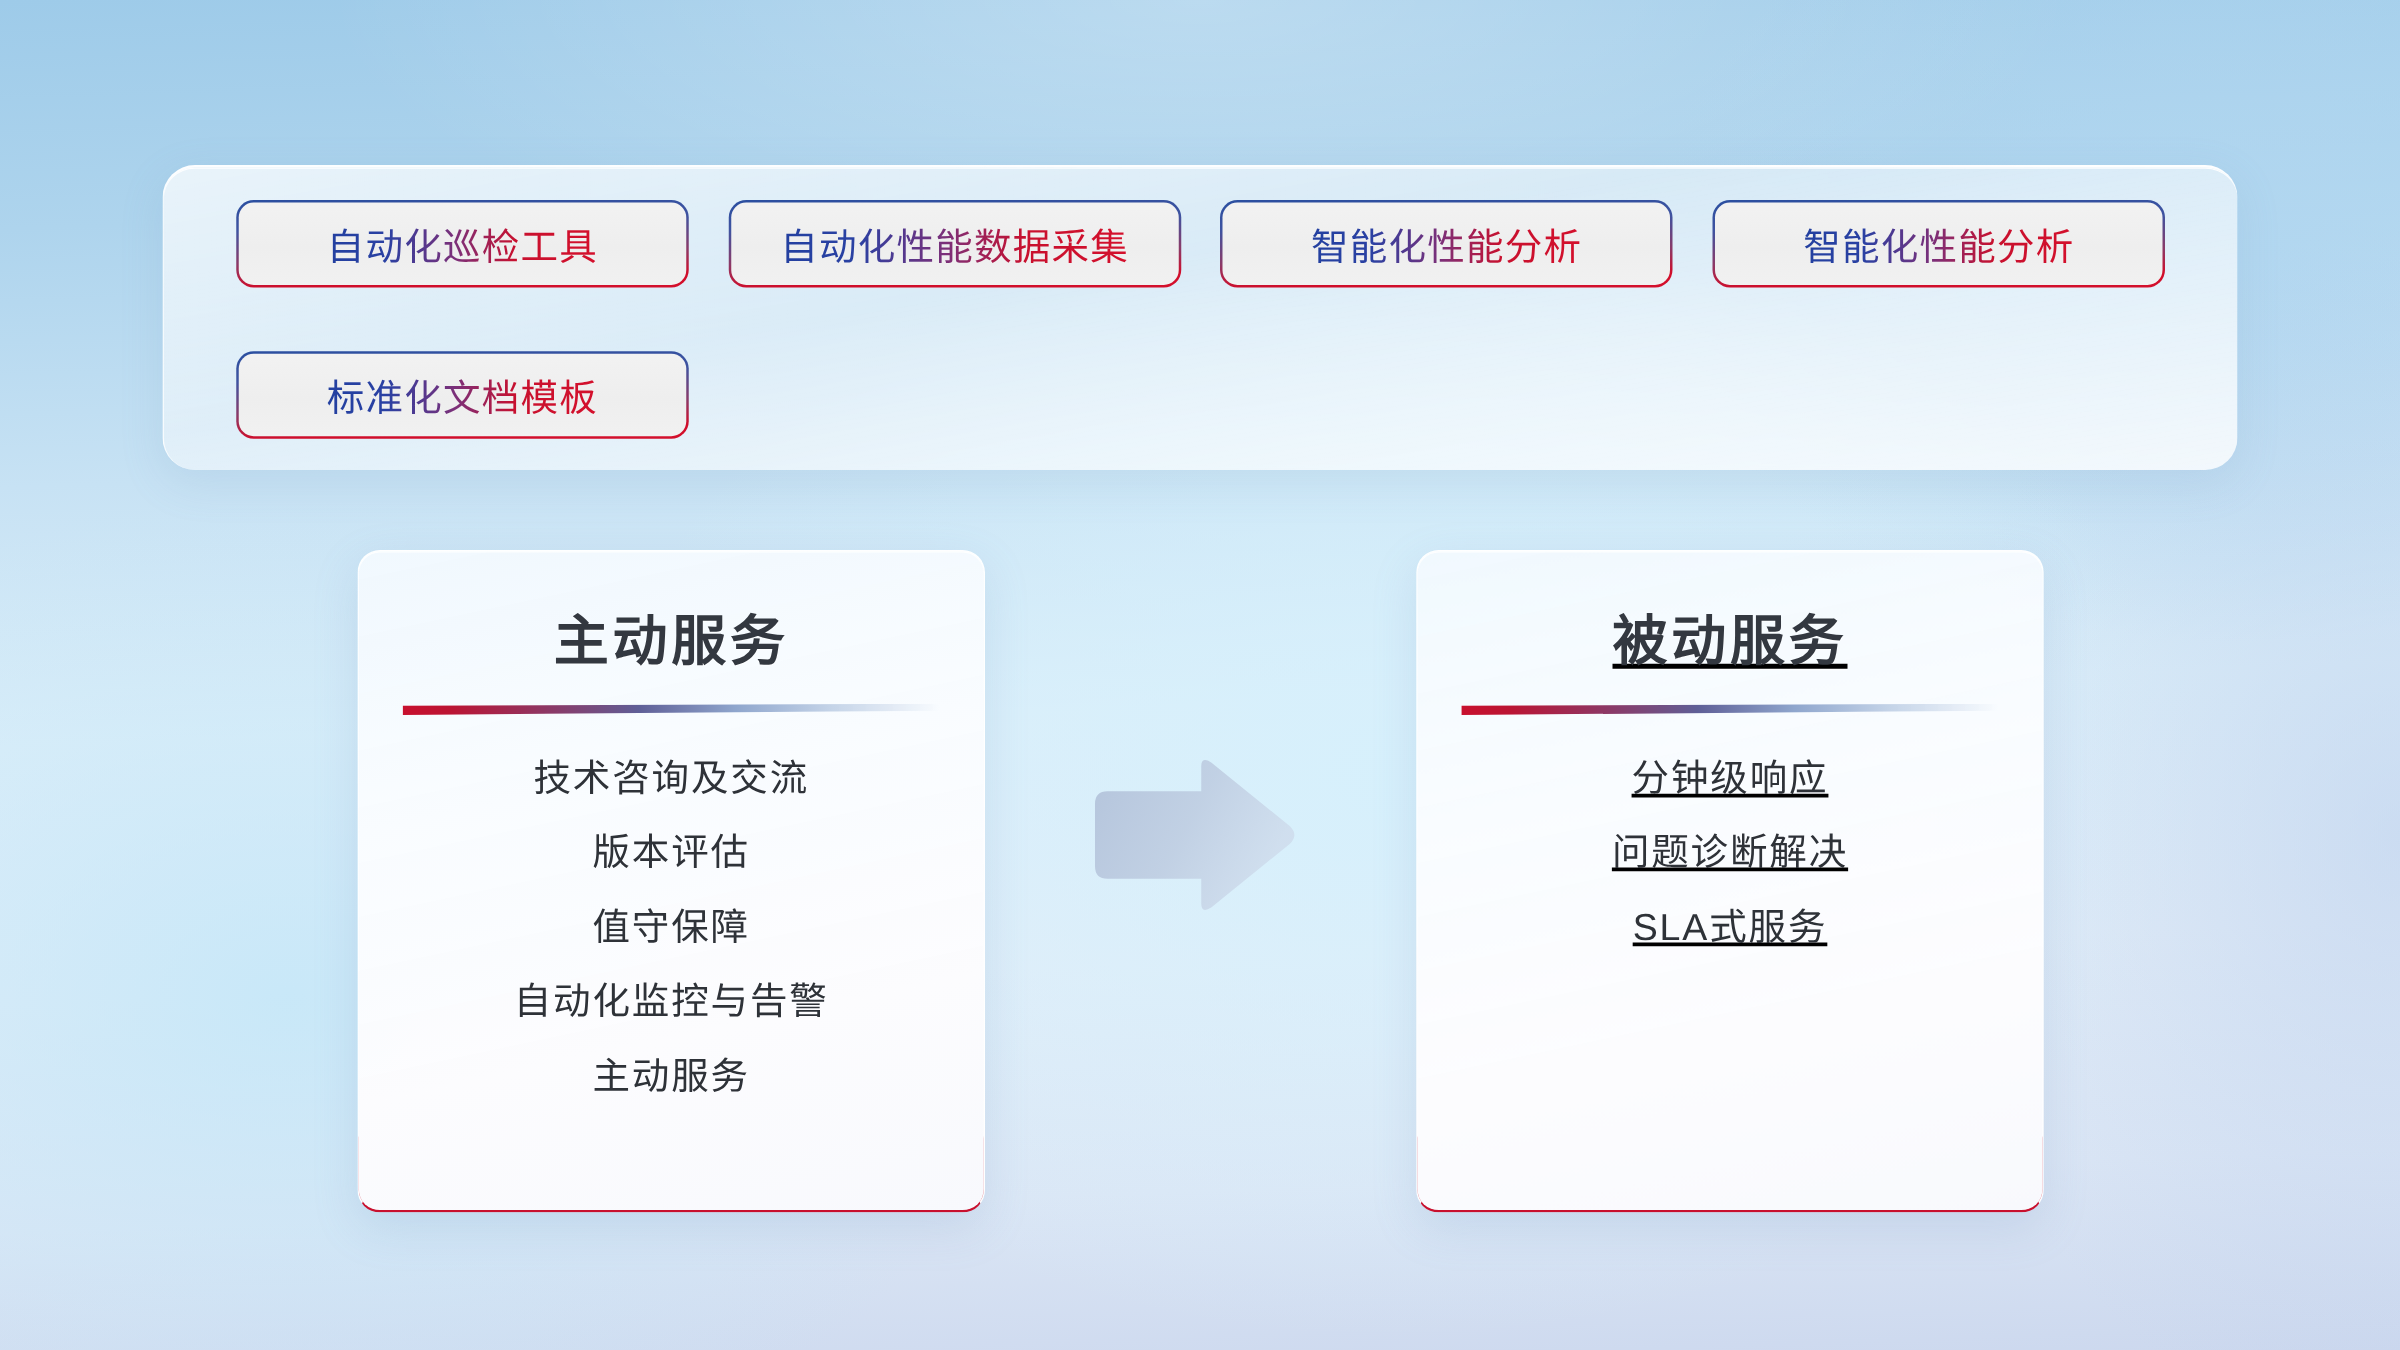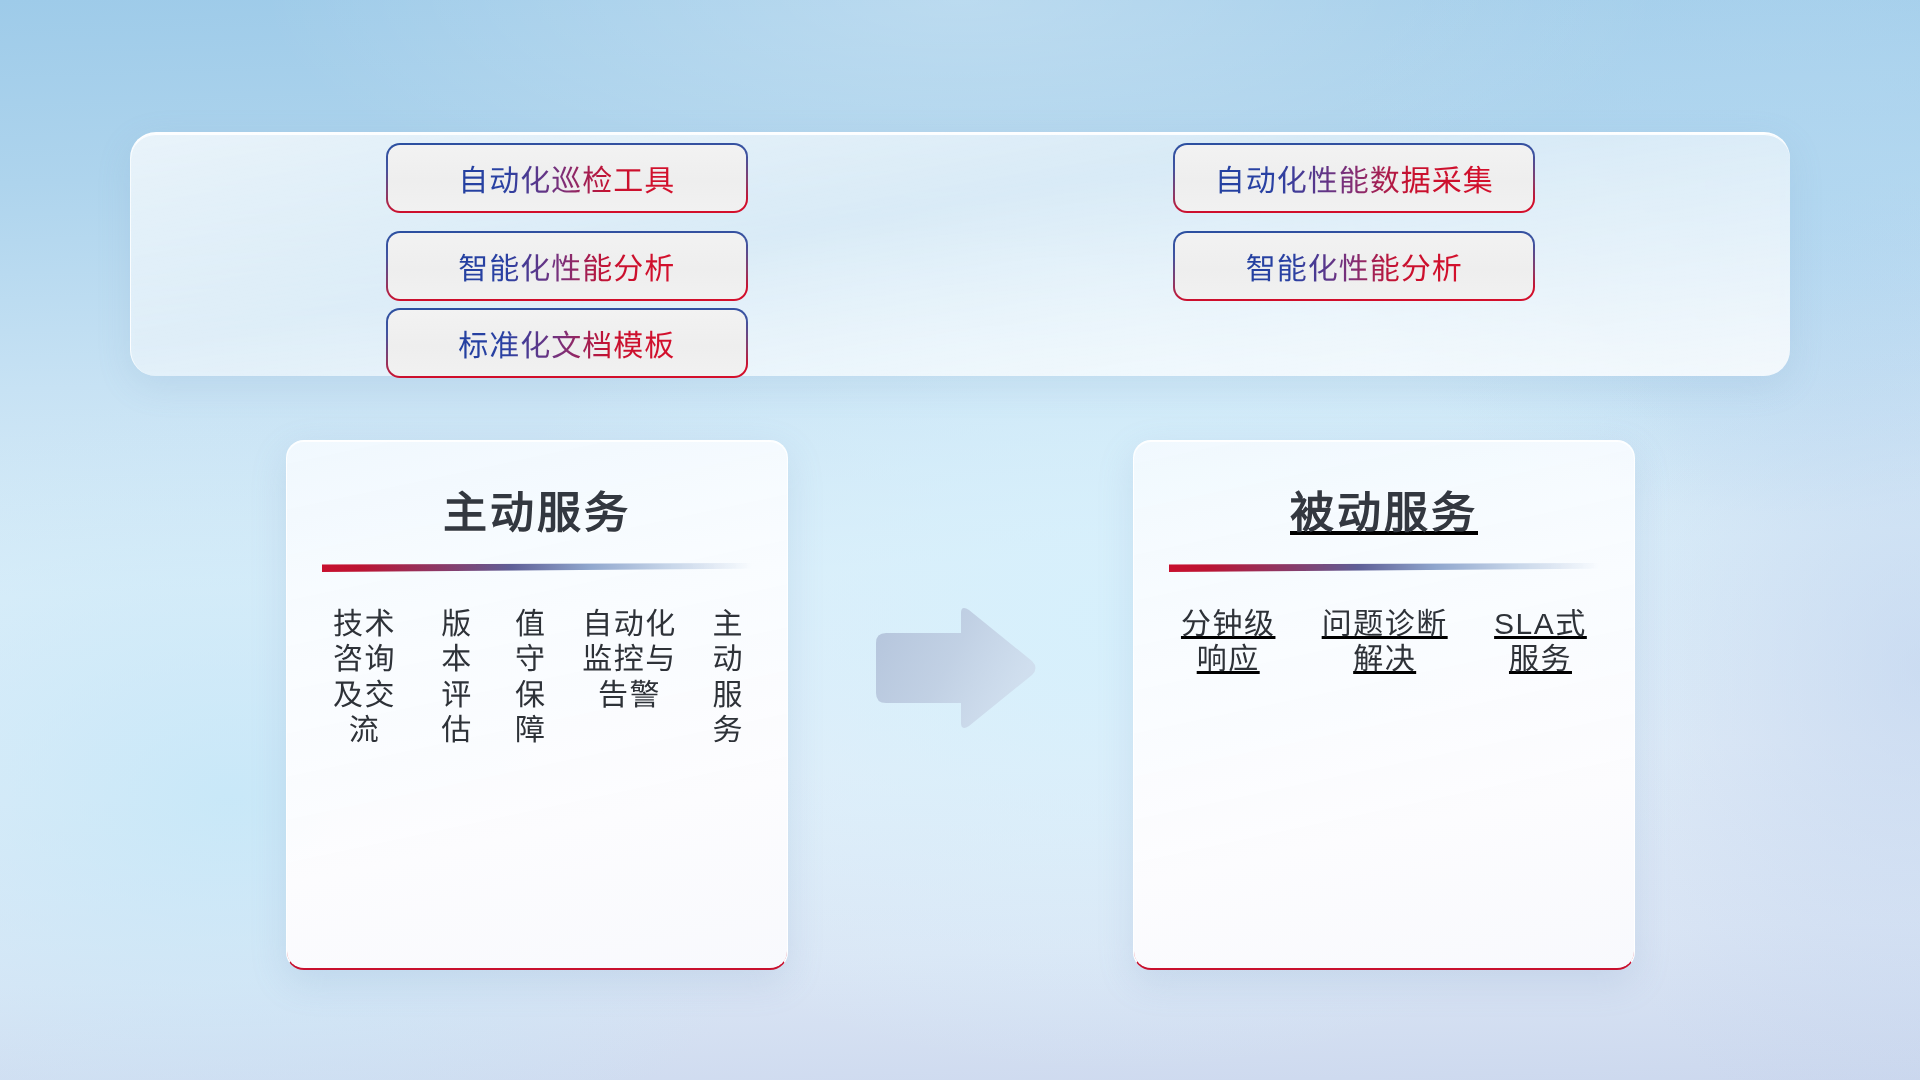--- a/index.html
+++ b/index.html
@@ -40,21 +40,21 @@
     left: 130px;
     top: 132px;
     width: 1660px;
     height: 244px;
     border-radius: 26px;
     background: linear-gradient(170deg, rgba(255,255,255,0.74) 0%, rgba(255,255,255,0.48) 40%, rgba(255,255,255,0.80) 100%);
     border-top: 2px solid rgba(255,255,255,0.92);
     border-left: 1px solid rgba(255,255,255,0.75);
     box-shadow: 0 10px 34px rgba(120,155,195,0.16), inset 0 1px 0 rgba(255,255,255,0.9);
     display: grid;
-    grid-template-columns: repeat(2, 1fr);
+    grid-template-columns: repeat(4, 1fr);
     grid-template-rows: repeat(2, 1fr);
     align-items: center;
     justify-items: center;
     padding: 0 42px;
     box-sizing: border-box;
     backdrop-filter: blur(2px);
   }
 
   
   .pill {
@@ -145,21 +145,21 @@
     height: 9px;
     background: linear-gradient(90deg, #c8102e 0%, #bb1433 9%, #8a3a68 28%, #5f5f97 44%, #8fa6cd 62%, #c5d4e8 80%, rgba(225,233,244,0) 100%);
     clip-path: polygon(0 18%, 100% 0, 100% 62%, 0 100%);
   }
 
   .card-list {
     list-style: none;
     margin: 34px 0 0;
     padding: 0;
     display: flex;
-    flex-direction: row;
+    flex-direction: column;
     gap: 24px;
   }
   .card-list li {
     text-align: center;
     font-size: 30px;
     font-weight: 400;
     letter-spacing: 1.5px;
     color: #2e3238;
     line-height: 1.18;
   }

